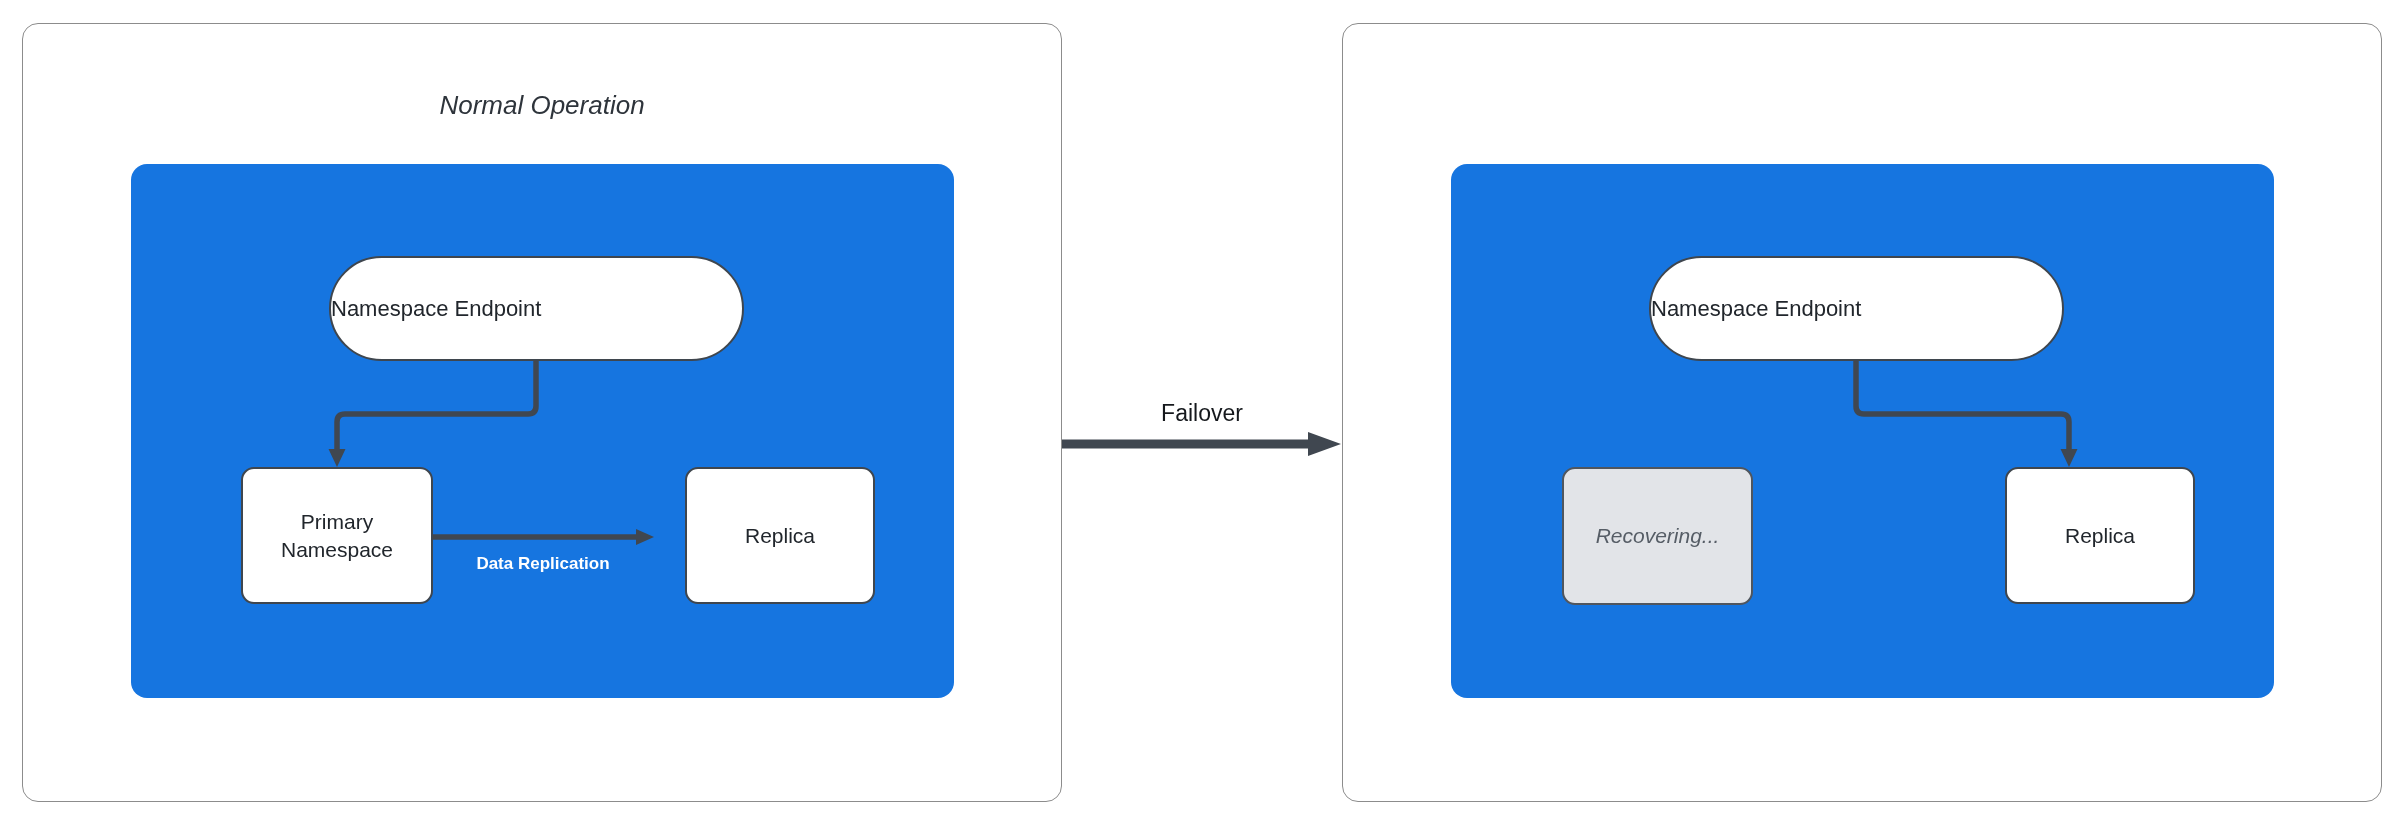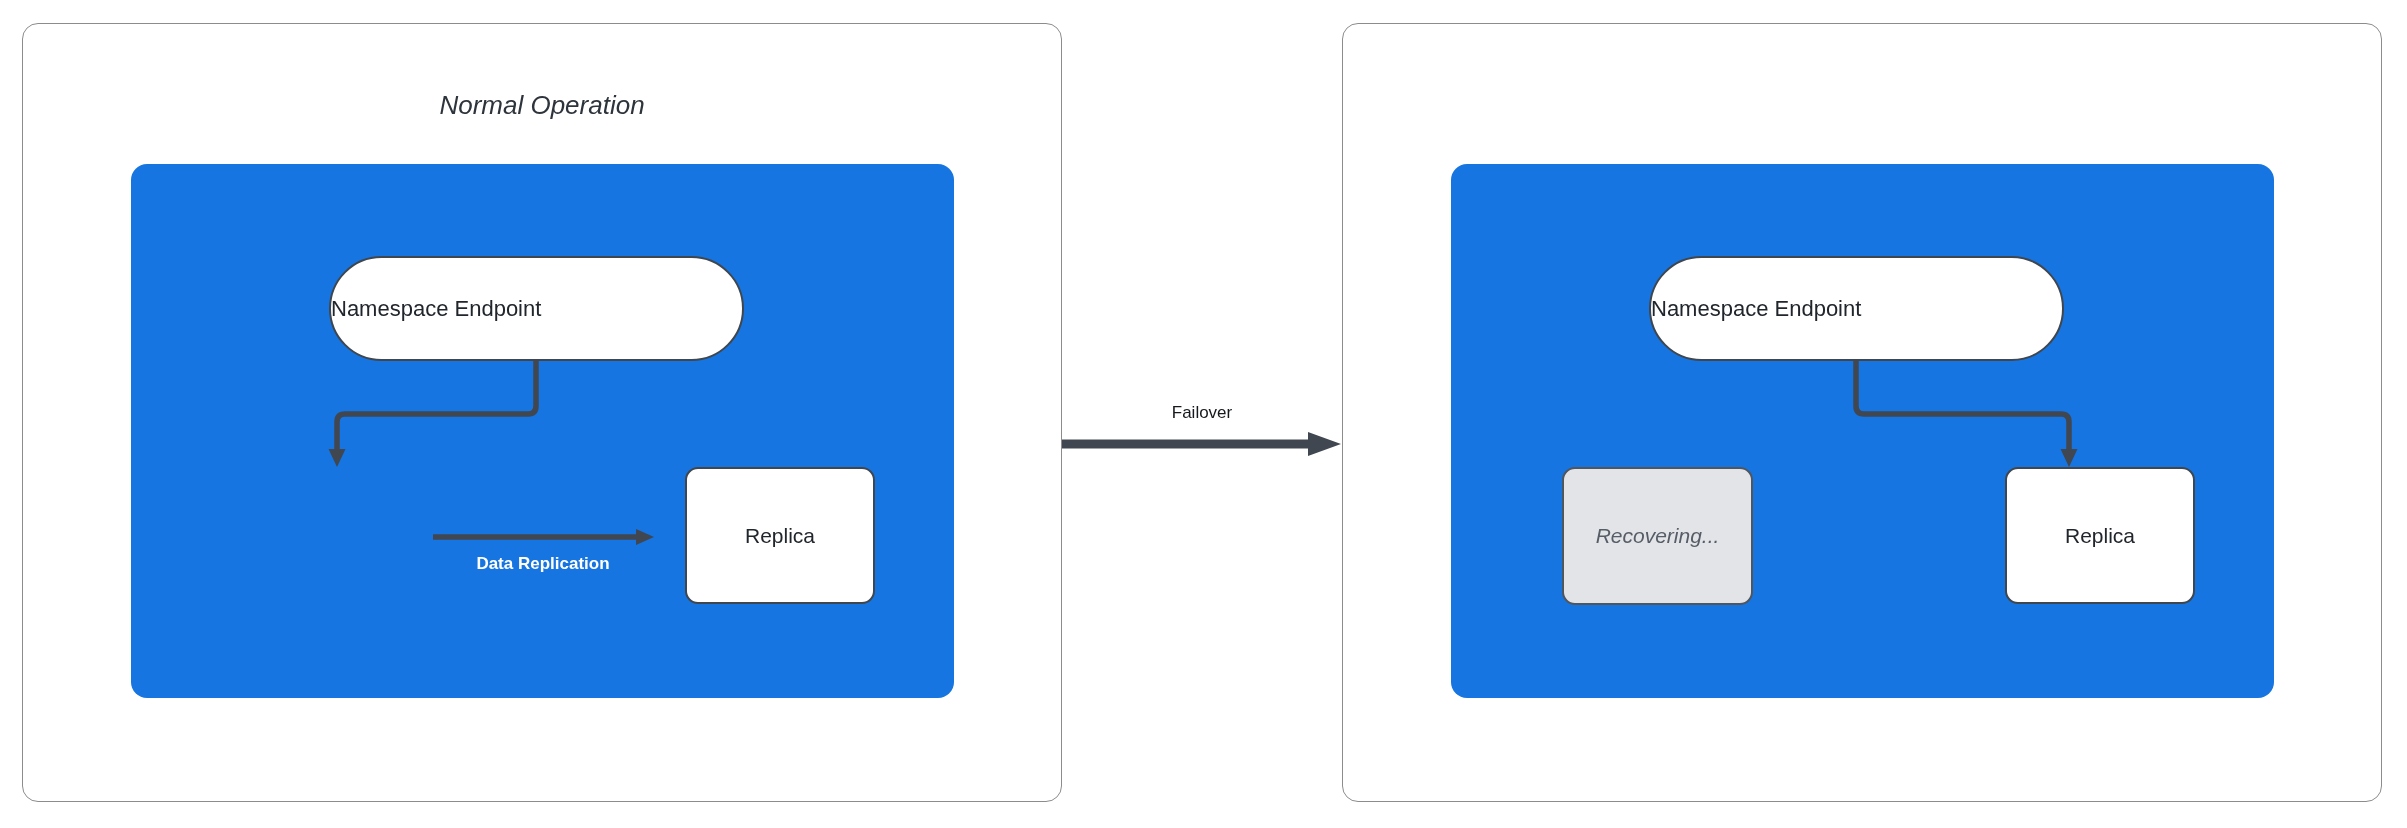--- a/index.html
+++ b/index.html
@@ -59,21 +59,21 @@
 
   .edge-label{position:absolute;left:327px;top:361px;width:170px;height:25px;
         line-height:25px;text-align:center;
         background:var(--container-blue);
         color:var(--edge-label);font-weight:bold;font-size:17px;margin-top:26px;}
 
   .failover-arrow{position:absolute;left:1062px;top:424px;width:279px;height:40px;}
   .failover-arrow .shaft{stroke:var(--edge);stroke-width:9;fill:none;}
   .failover-arrow .head{fill:var(--edge);}
   .failover-label{position:absolute;left:1102px;top:398px;width:200px;
-        text-align:center;font-size:17px;line-height:30px;
+        text-align:center;font-size:23px;line-height:30px;
         color:var(--failover-text);}
 </style>
 </head>
 <body>
 
 <div class="canvas">
 
   <section class="panel left">
     <div class="panel-title">Normal Operation</div>
 
@@ -85,20 +85,23 @@
         <polygon class="head" points="197.5,285 214.5,285 206,303"></polygon>
 
         <path class="shaft" d="M302,373 L507,373"></path>
         <polygon class="head" points="505,365 505,381 523,373"></polygon>
       </svg>
 
       <div class="pill">
         <span>Namespace Endpoint</span>
       </div>
 
+      <div class="node pos-left">
+        <span>Primary Namespace</span>
+      </div>
 
       <div class="node pos-right">
         <span>Replica</span>
       </div>
 
       <div class="edge-label">Data Replication</div>
     </div>
   </section>
 
   <div class="failover-label">Failover</div>

